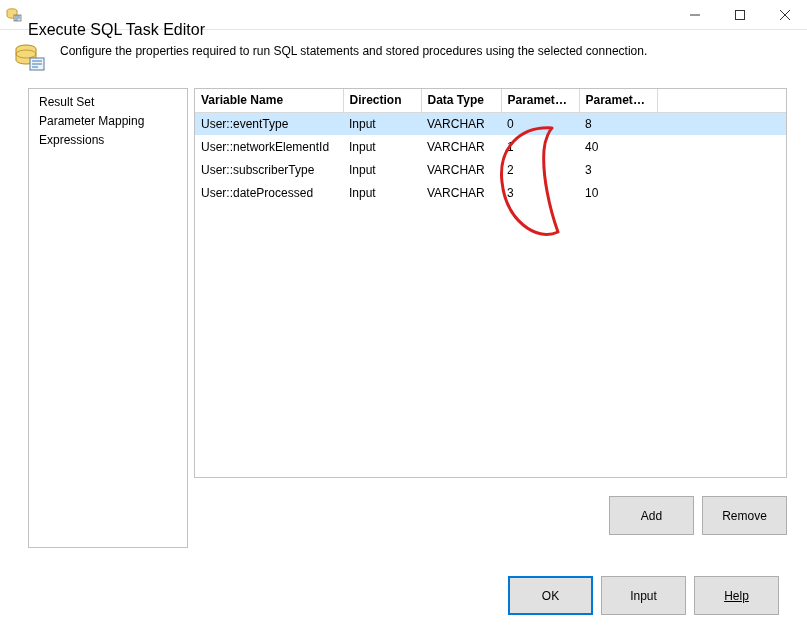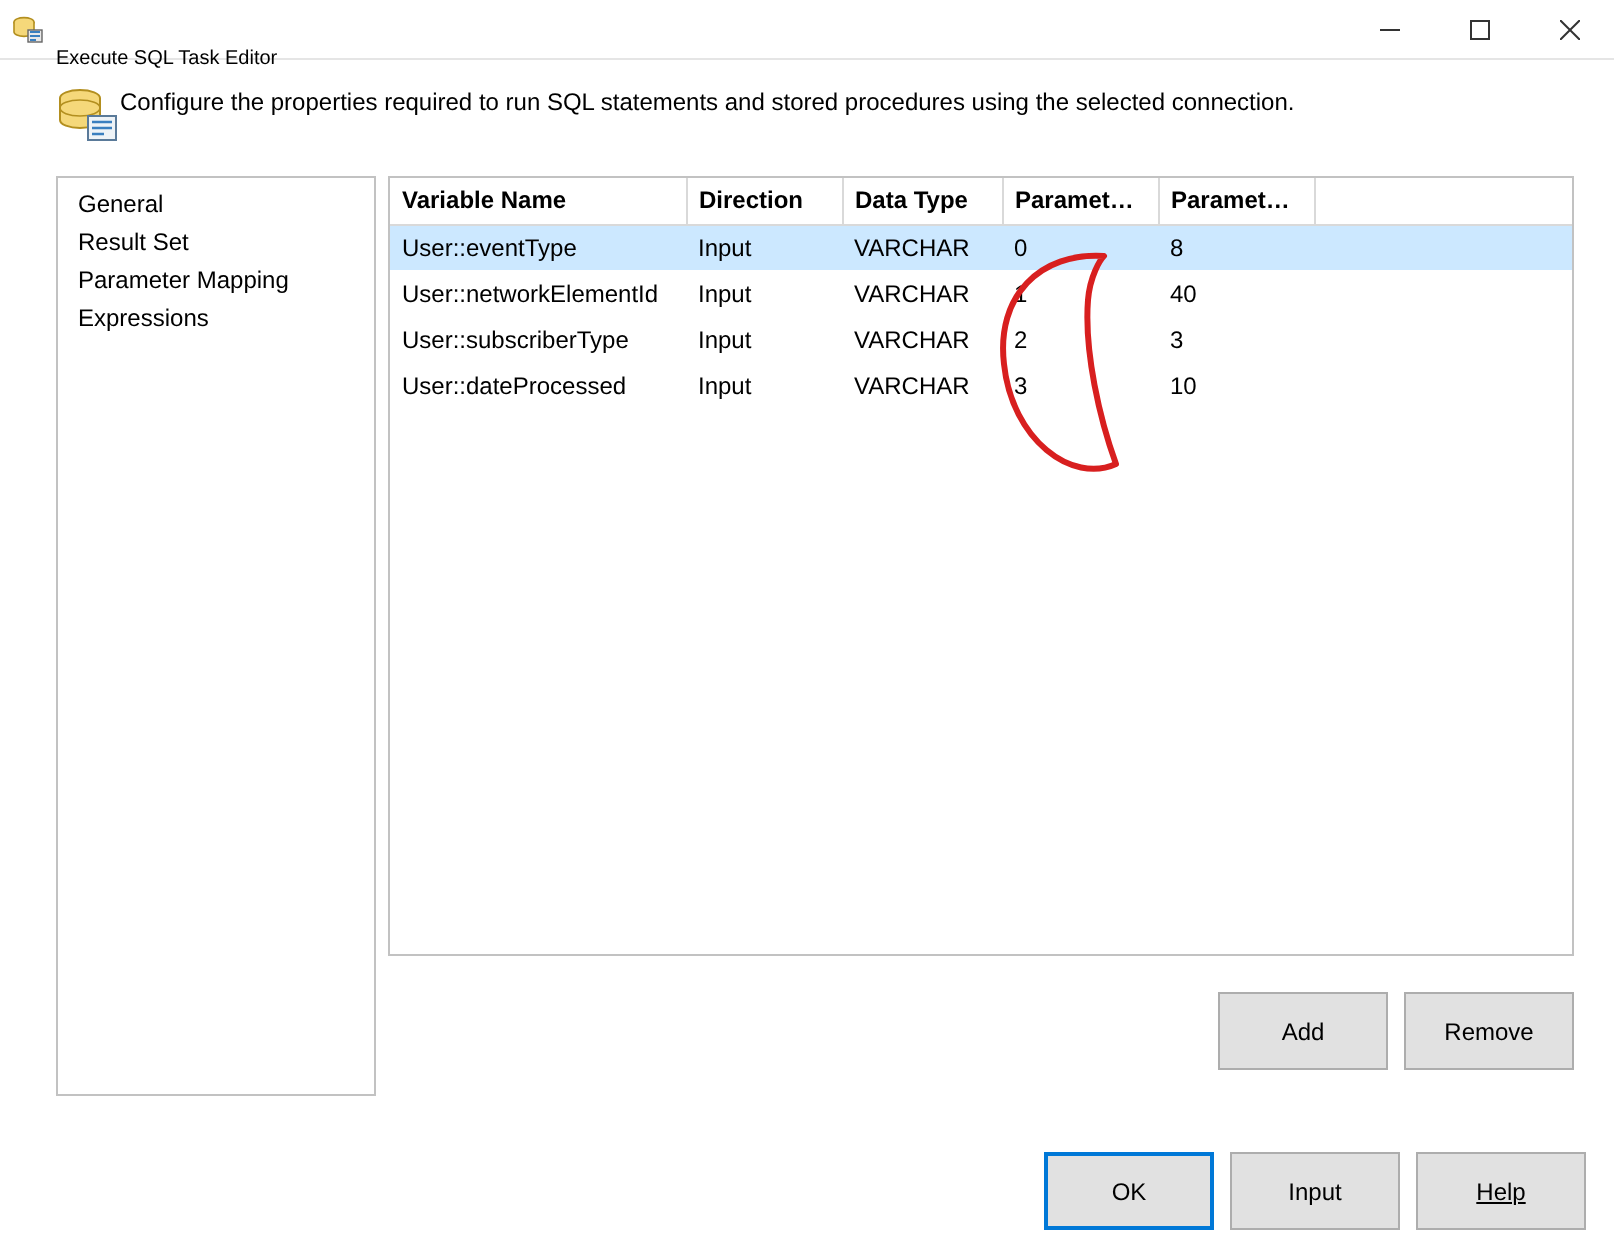--- a/index.html
+++ b/index.html
@@ -21,34 +21,34 @@
       align-items: center;
       border-bottom: 1px solid #e5e5e5;
       padding-left: 6px;
       background: #fff;
     }
     .titlebar .app-icon {
       width: 16px; height: 16px;
       margin-right: 6px;
       display: flex; align-items: center; justify-content: center;
     }
-    .titlebar .title { font-size: 10px; margin-top: 30px; }
+    .titlebar .title { font-size: 16px; margin-top: 30px; }
     .winbtns { margin-left: auto; display: flex; }
     .winbtn {
       width: 45px; height: 30px;
       display: flex; align-items: center; justify-content: center;
       font-family: "Segoe UI Symbol", sans-serif;
       font-size: 10px; color: #333;
       cursor: default;
     }
 
     
     .header-area {
-      padding: 12px 20px 14px 28px;
-      display: flex; align-items: flex-start; 
+      padding: 12px 20px 14px 14px;
+      display: flex; align-items: flex-start; gap: 14px;
     }
     .header-icon { width: 32px; height: 32px; flex-shrink: 0; }
     .header-text { font-size: 12px; padding-top: 2px; }
 
     
     .body-area {
       display: flex;
       padding: 0 20px 0 28px;
       gap: 6px;
     }
@@ -112,21 +112,21 @@
       background: #e1e1e1;
       font-size: 12px;
       font-family: inherit;
       cursor: default;
       padding: 0 12px;
     }
 
     
     .footer {
       position: absolute;
-      bottom: 12px; right: 14px;
+      bottom: 12px; right: 28px;
       display: flex; gap: 8px;
     }
     .btn.primary { border: 2px solid #0078d7; }
 
     
     .annot {
       position: absolute;
       pointer-events: none;
       z-index: 50;
     }
@@ -172,21 +172,20 @@
       <ellipse cx="12" cy="12" rx="10" ry="4" fill="none" stroke="#b38f1f" stroke-width="0.8"></ellipse>
       <rect x="16" y="16" width="14" height="12" fill="#eef3f7" stroke="#5a7a99" stroke-width="1"></rect>
       <path d="M18 19h10M18 22h10M18 25h6" stroke="#3a7fbf" stroke-width="1.2"></path>
     </svg>
   </div>
   <div class="header-text">Configure the properties required to run SQL statements and stored procedures using the selected connection.</div>
 </div>
 
 <div class="body-area">
   <div class="nav-pane">
-    <div class="nav-item">General</div>
     <div class="nav-item">Result Set</div>
     <div class="nav-item">Parameter Mapping</div>
     <div class="nav-item">Expressions</div>
   </div>
 
   <div class="main-pane">
     <div class="grid-wrap">
       <table class="grid">
         <colgroup>
           <col style="width:148px">

